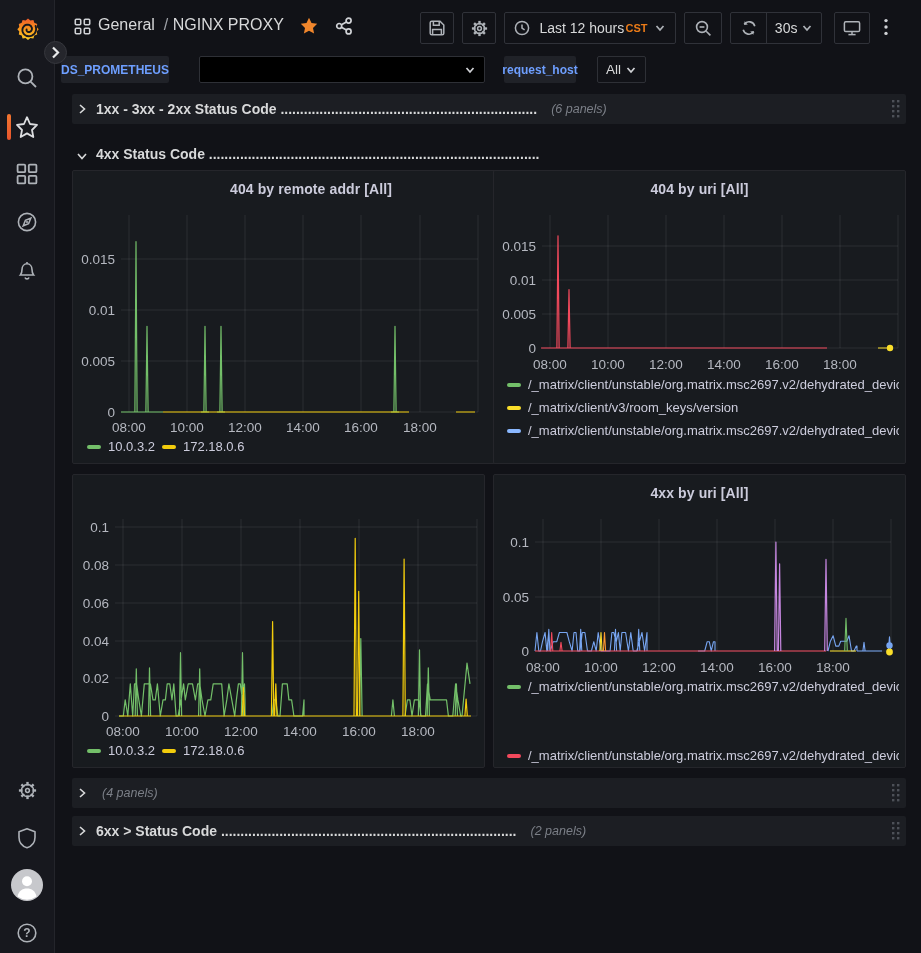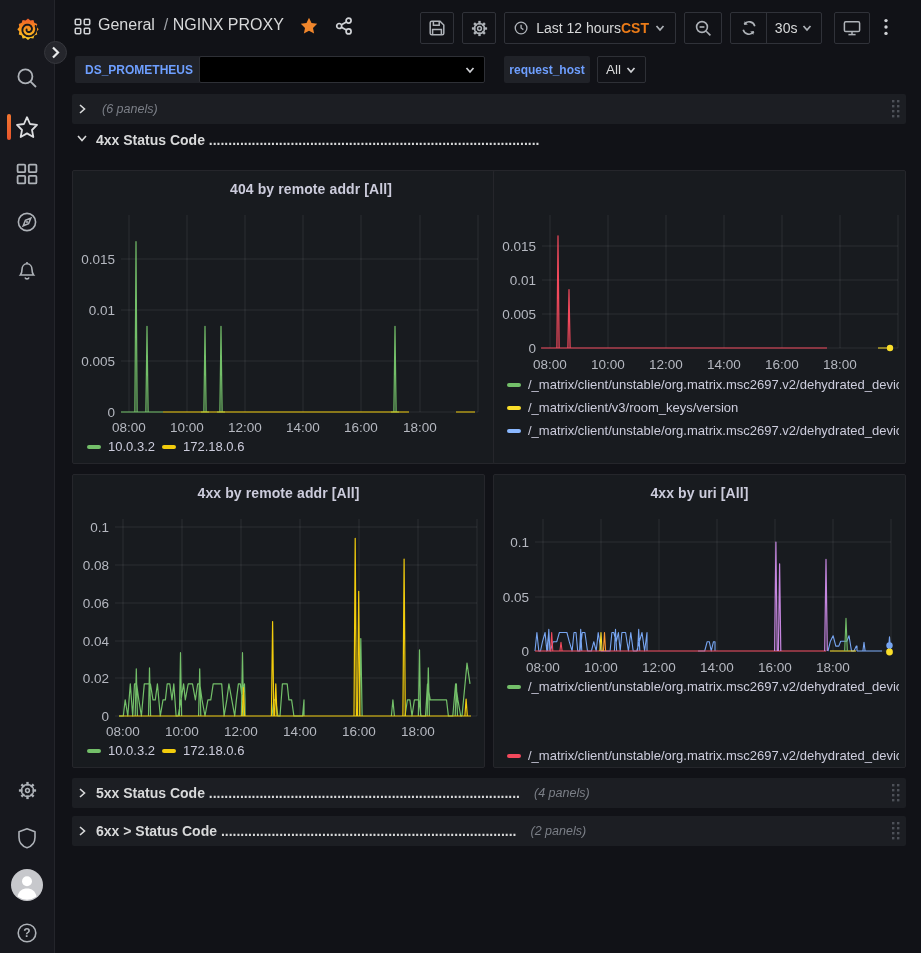--- a/index.html
+++ b/index.html
@@ -163,21 +163,21 @@
     </svg>
   </div>
 <div class="btn" style="left:504px;top:12px;width:172px;height:32px;justify-content:space-between;padding:0 9px;color:#d8d9da;font-size:14px;white-space:nowrap">
     <svg width="16" height="16" viewBox="0 0 16 16" style="">
       <g fill="none" stroke="#aeb2b8" stroke-width="1.5">
         <circle cx="8" cy="8" r="6.6"></circle>
         <path d="M8 4.4 V8 L10.6 9.8"></path>
       </g>
     </svg>
     <span style="margin-left:8px">Last 12 hours</span>
-    <span style="color:#eb7b18;font-size:14px;font-weight:bold;">CST</span>
+    <span style="color:#eb7b18;font-size:11px;font-weight:bold;">CST</span>
     <span style="margin-left:5px">
       <svg width="12" height="12" viewBox="0 0 12 12" style="">
         <polyline points="2.5,4 6,8 9.5,4" fill="none" stroke="#aeb2b8" stroke-width="1.7"></polyline>
       </svg>
     </span>
   </div>
 <div class="btn" style="left:684px;top:12px;width:38px;height:32px">
     <svg width="17" height="17" viewBox="0 0 17 17" style="">
       <g fill="none" stroke="#aeb2b8" stroke-width="1.6">
         <circle cx="7" cy="7" r="5.4"></circle>
@@ -212,65 +212,65 @@
   </div>
 <div class="abs" style="left:883px;top:18px">
     <svg width="6" height="18" viewBox="0 0 6 18" style="">
       <g fill="#d0d2d6">
         <circle cx="3" cy="2.6" r="1.7"></circle>
         <circle cx="3" cy="9" r="1.7"></circle>
         <circle cx="3" cy="15.4" r="1.7"></circle>
       </g>
     </svg>
   </div>
-<div class="chip" style="left:75px;top:56px;width:128px">DS_PROMETHEUS</div>
+<div class="chip" style="left:61px;top:56px;width:108px">DS_PROMETHEUS</div>
 <div class="abs" style="left:199px;top:56px;width:286px;height:27px;background:#000;border:1px solid #2e3036;border-radius:2px;display:flex;align-items:center;justify-content:flex-end;padding-right:8px">
     <svg width="12" height="12" viewBox="0 0 12 12" style="">
       <polyline points="2.5,4 6,8 9.5,4" fill="none" stroke="#d0d2d6" stroke-width="1.7"></polyline>
     </svg>
   </div>
-<div class="chip" style="left:504px;top:56px;width:86px">request_host</div>
+<div class="chip" style="left:504px;top:56px;width:72px">request_host</div>
 <div class="abs" style="left:597px;top:56px;width:49px;height:27px;border:1px solid #2e3036;border-radius:2px;display:flex;align-items:center;justify-content:center;color:#d8d9da;font-size:13.5px">All&nbsp;<svg width="12" height="12" viewBox="0 0 12 12" style="">
       <polyline points="2.5,4 6,8 9.5,4" fill="none" stroke="#d0d2d6" stroke-width="1.7"></polyline>
     </svg></div>
 <div class="rowhdr" style="top:94px">
     <span style="margin-left:4px">
       <svg width="12" height="12" viewBox="0 0 12 12" style="">
         <polyline points="4,2 8.5,6 4,10" fill="none" stroke="#d8d9da" stroke-width="1.6"></polyline>
       </svg>
     </span>
+    <span class="rowttl">1xx - 3xx - 2xx Status Code ..................................................................</span>
     <span class="pcount">(6 panels)</span>
   </div>
 <div style="position:absolute;left:892px;top:100px;width:8px;height:18px">
     <svg width="8" height="18" viewBox="0 0 8 18" style="">
       <rect x="0" y="0" width="2.4" height="2.4" fill="#4d5057"></rect>
       <rect x="5" y="0" width="2.4" height="2.4" fill="#4d5057"></rect>
       <rect x="0" y="5" width="2.4" height="2.4" fill="#4d5057"></rect>
       <rect x="5" y="5" width="2.4" height="2.4" fill="#4d5057"></rect>
       <rect x="0" y="10" width="2.4" height="2.4" fill="#4d5057"></rect>
       <rect x="5" y="10" width="2.4" height="2.4" fill="#4d5057"></rect>
       <rect x="0" y="15" width="2.4" height="2.4" fill="#4d5057"></rect>
       <rect x="5" y="15" width="2.4" height="2.4" fill="#4d5057"></rect>
     </svg>
   </div>
-<div class="abs" style="left:72px;top:132px;width:834px;height:30px;display:flex;align-items:flex-start;color:#d8d9da">
+<div class="abs" style="left:72px;top:132px;width:834px;height:30px;display:flex;align-items:flex-end;color:#d8d9da">
     <span style="margin-left:4px">
       <svg width="12" height="12" viewBox="0 0 12 12" style="">
         <polyline points="2,4 6,8.5 10,4" fill="none" stroke="#d8d9da" stroke-width="1.6"></polyline>
       </svg>
     </span>
     <span class="rowttl" style="font-size:14px;font-weight:bold;margin-left:8px">4xx Status Code .....................................................................................</span>
   </div>
 <div class="rowhdr" style="top:778px">
     <span style="margin-left:4px">
       <svg width="12" height="12" viewBox="0 0 12 12" style="">
         <polyline points="4,2 8.5,6 4,10" fill="none" stroke="#d8d9da" stroke-width="1.6"></polyline>
       </svg>
     </span>
-    <span class="rowttl">5xx Status Code ................................................................................</span>
     <span class="pcount">(4 panels)</span>
   </div>
 <div style="position:absolute;left:892px;top:784px;width:8px;height:18px">
     <svg width="8" height="18" viewBox="0 0 8 18" style="">
       <rect x="0" y="0" width="2.4" height="2.4" fill="#4d5057"></rect>
       <rect x="5" y="0" width="2.4" height="2.4" fill="#4d5057"></rect>
       <rect x="0" y="5" width="2.4" height="2.4" fill="#4d5057"></rect>
       <rect x="5" y="5" width="2.4" height="2.4" fill="#4d5057"></rect>
       <rect x="0" y="10" width="2.4" height="2.4" fill="#4d5057"></rect>
       <rect x="5" y="10" width="2.4" height="2.4" fill="#4d5057"></rect>
@@ -322,20 +322,21 @@
       <text x="42" y="92.5" fill="#b5b8c0" font-size="13.5" text-anchor="end" font-family="Liberation Sans, sans-serif">0.015</text>
       <text x="42" y="143.5" fill="#b5b8c0" font-size="13.5" text-anchor="end" font-family="Liberation Sans, sans-serif">0.01</text>
       <text x="42" y="194.5" fill="#b5b8c0" font-size="13.5" text-anchor="end" font-family="Liberation Sans, sans-serif">0.005</text>
       <text x="42" y="245.5" fill="#b5b8c0" font-size="13.5" text-anchor="end" font-family="Liberation Sans, sans-serif">0</text>
       <path d="M48.0 241.0 H90.0 M61.9 241.0 L63.0 70.7 L64.1 241.0 M72.9 241.0 L74.0 155.3 L75.1 241.0 M128.0 241.0 H136.0 M130.9 241.0 L132.0 155.3 L133.1 241.0 M144.0 241.0 H152.0 M146.9 241.0 L148.0 155.3 L149.1 241.0 M318.0 241.0 H326.0 M320.9 241.0 L322.0 155.3 L323.1 241.0" fill="none" stroke="#73BF69" stroke-width="1.2" stroke-linejoin="round"></path>
       <path d="M90.0 241.0 H336.0 M383.0 241.0 H402.0" fill="none" stroke="#F2CC0C" stroke-width="1.2" stroke-linejoin="round"></path>
     </svg>
     <div class="leg1" style="top:267px"><span class="sw" style="background:#73BF69"></span>10.0.3.2<span class="sw" style="background:#F2CC0C;margin-left:7px"></span>172.18.0.6</div>
   </div>
 <div class="panel" style="left:493px;top:170px;width:413px;height:294px">
+    <div class="ptitle">404 by uri [All]</div>
     <svg width="413" height="294" viewBox="0 0 413 294" style="position:absolute;left:0;top:0">
       <line x1="56" y1="44" x2="56" y2="177" stroke="rgba(240,250,255,0.09)" stroke-width="1"></line>
       <line x1="114" y1="44" x2="114" y2="177" stroke="rgba(240,250,255,0.09)" stroke-width="1"></line>
       <line x1="172" y1="44" x2="172" y2="177" stroke="rgba(240,250,255,0.09)" stroke-width="1"></line>
       <line x1="230" y1="44" x2="230" y2="177" stroke="rgba(240,250,255,0.09)" stroke-width="1"></line>
       <line x1="288" y1="44" x2="288" y2="177" stroke="rgba(240,250,255,0.09)" stroke-width="1"></line>
       <line x1="346" y1="44" x2="346" y2="177" stroke="rgba(240,250,255,0.09)" stroke-width="1"></line>
       <line x1="404" y1="44" x2="404" y2="177" stroke="rgba(240,250,255,0.09)" stroke-width="1"></line>
       <line x1="48" y1="75" x2="404" y2="75" stroke="rgba(240,250,255,0.09)" stroke-width="1"></line>
       <line x1="48" y1="109" x2="404" y2="109" stroke="rgba(240,250,255,0.09)" stroke-width="1"></line>
@@ -353,21 +354,20 @@
       <text x="42" y="181.5" fill="#b5b8c0" font-size="13.5" text-anchor="end" font-family="Liberation Sans, sans-serif">0</text>
       <path d="M47.0 177.0 H333.0 M62.9 177.0 L64.0 64.8 L65.1 177.0 M73.9 177.0 L75.0 118.5 L76.1 177.0" fill="none" stroke="#F2495C" stroke-width="1.2" stroke-linejoin="round"></path>
       <path d="M384.0 177.0 H395.0" fill="none" stroke="#FADE2A" stroke-width="1.2" stroke-linejoin="round"></path>
       <circle cx="396" cy="177" r="3.2" fill="#FADE2A"></circle>
     </svg>
     <div class="legrow" style="top:205px"><span class="sw" style="background:#73BF69"></span>/_matrix/client/unstable/org.matrix.msc2697.v2/dehydrated_device</div>
     <div class="legrow" style="top:228px"><span class="sw" style="background:#FADE2A"></span>/_matrix/client/v3/room_keys/version</div>
     <div class="legrow" style="top:251px"><span class="sw" style="background:#8AB8FF"></span>/_matrix/client/unstable/org.matrix.msc2697.v2/dehydrated_device</div>
   </div>
 <div class="panel" style="left:72px;top:474px;width:413px;height:294px">
-    <div class="ptitle">4xx by remote addr [All]</div>
     <svg width="413" height="294" viewBox="0 0 413 294" style="position:absolute;left:0;top:0">
       <line x1="50" y1="44" x2="50" y2="241" stroke="rgba(240,250,255,0.09)" stroke-width="1"></line>
       <line x1="109" y1="44" x2="109" y2="241" stroke="rgba(240,250,255,0.09)" stroke-width="1"></line>
       <line x1="168" y1="44" x2="168" y2="241" stroke="rgba(240,250,255,0.09)" stroke-width="1"></line>
       <line x1="227" y1="44" x2="227" y2="241" stroke="rgba(240,250,255,0.09)" stroke-width="1"></line>
       <line x1="286" y1="44" x2="286" y2="241" stroke="rgba(240,250,255,0.09)" stroke-width="1"></line>
       <line x1="345" y1="44" x2="345" y2="241" stroke="rgba(240,250,255,0.09)" stroke-width="1"></line>
       <line x1="404" y1="44" x2="404" y2="241" stroke="rgba(240,250,255,0.09)" stroke-width="1"></line>
       <line x1="42" y1="52" x2="404" y2="52" stroke="rgba(240,250,255,0.09)" stroke-width="1"></line>
       <line x1="42" y1="90" x2="404" y2="90" stroke="rgba(240,250,255,0.09)" stroke-width="1"></line>

